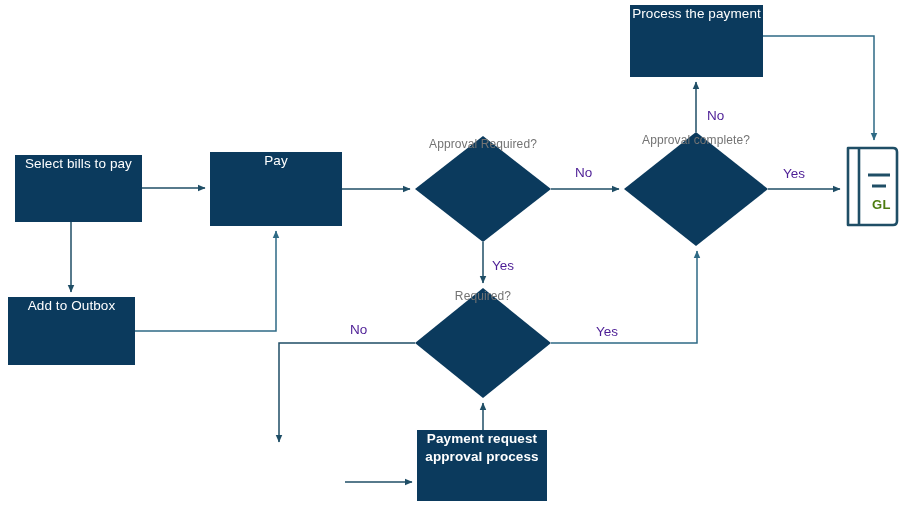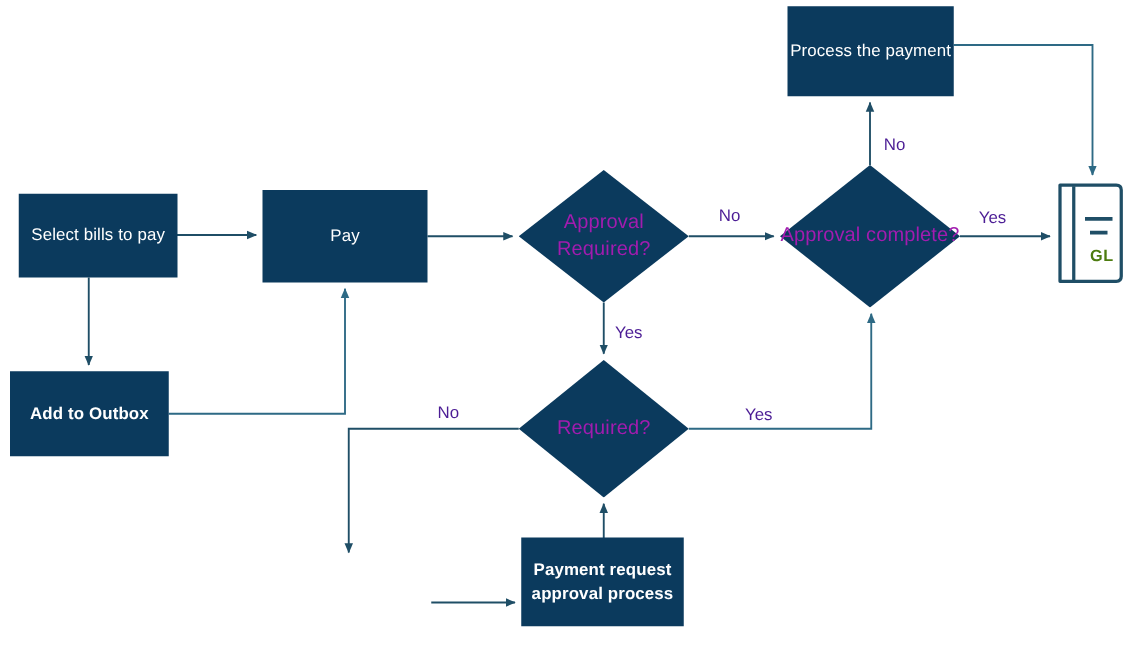--- a/index.html
+++ b/index.html
@@ -21,21 +21,20 @@
     left: 0;
     top: 0;
     width: 908px;
     height: 524px;
     pointer-events: none;
   }
   .node {
     position: absolute;
     box-sizing: border-box;
     display: flex;
-    align-items: center;
     justify-content: center;
     text-align: center;
     color: #ffffff;
     font-size: 13.5px;
     line-height: 1.35;
     letter-spacing: 0.1px;
   }
   .node.process {
     background: #0B3A5D;
   }
@@ -45,22 +44,22 @@
   .diamond-shape {
     position: absolute;
     left: 0;
     top: 0;
     width: 100%;
     height: 100%;
   }
   .diamond-label {
     position: relative;
     z-index: 2;
-    color: #a21caf;
-    font-size: 16px;
+    color: #737373;
+    font-size: 12px;
     line-height: 1.35;
     text-align: center;
     pointer-events: none;
   }
   .edge-label {
     position: absolute;
     color: #4c1d95;
     font-size: 13.5px;
     line-height: 1;
     white-space: nowrap;
@@ -113,21 +112,21 @@
   </svg>
 
   <div class="node process" style="left:15px;top:155px;width:127px;height:67px;">
     <span>Select bills to pay</span>
   </div>
 
   <div class="node process" style="left:210px;top:152px;width:132px;height:74px;">
     <span>Pay</span>
   </div>
 
-  <div class="node process" style="left:8px;top:297px;width:127px;height:68px;font-weight:bold;">
+  <div class="node process" style="left:8px;top:297px;width:127px;height:68px;">
     <span>Add to Outbox</span>
   </div>
 
   <div class="node decision" style="left:415px;top:136px;width:136px;height:106px;">
     <svg class="diamond-shape" viewBox="0 0 136 106" preserveAspectRatio="none">
       <polygon points="68,0 136,53 68,106 0,53" fill="#0B3A5D"></polygon>
     </svg>
     <span class="diamond-label">Approval Required?</span>
   </div>
 

